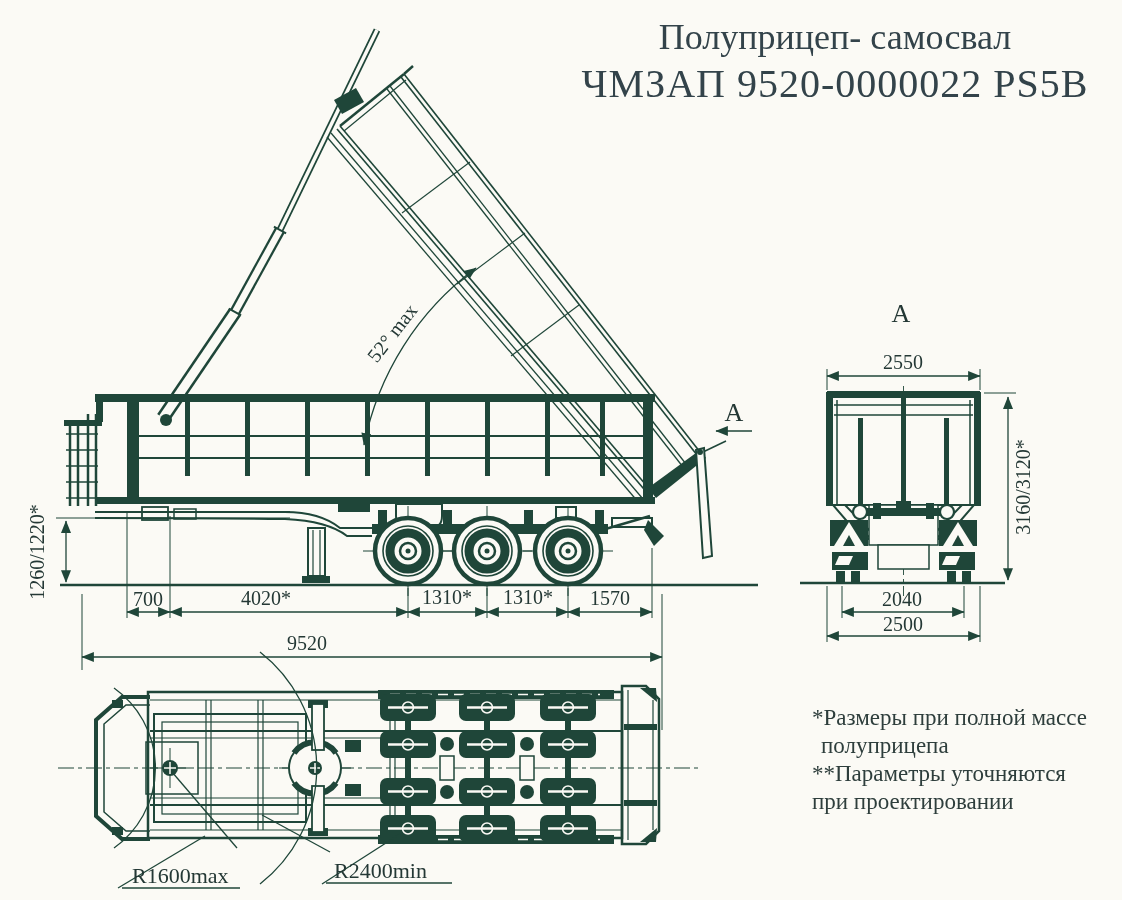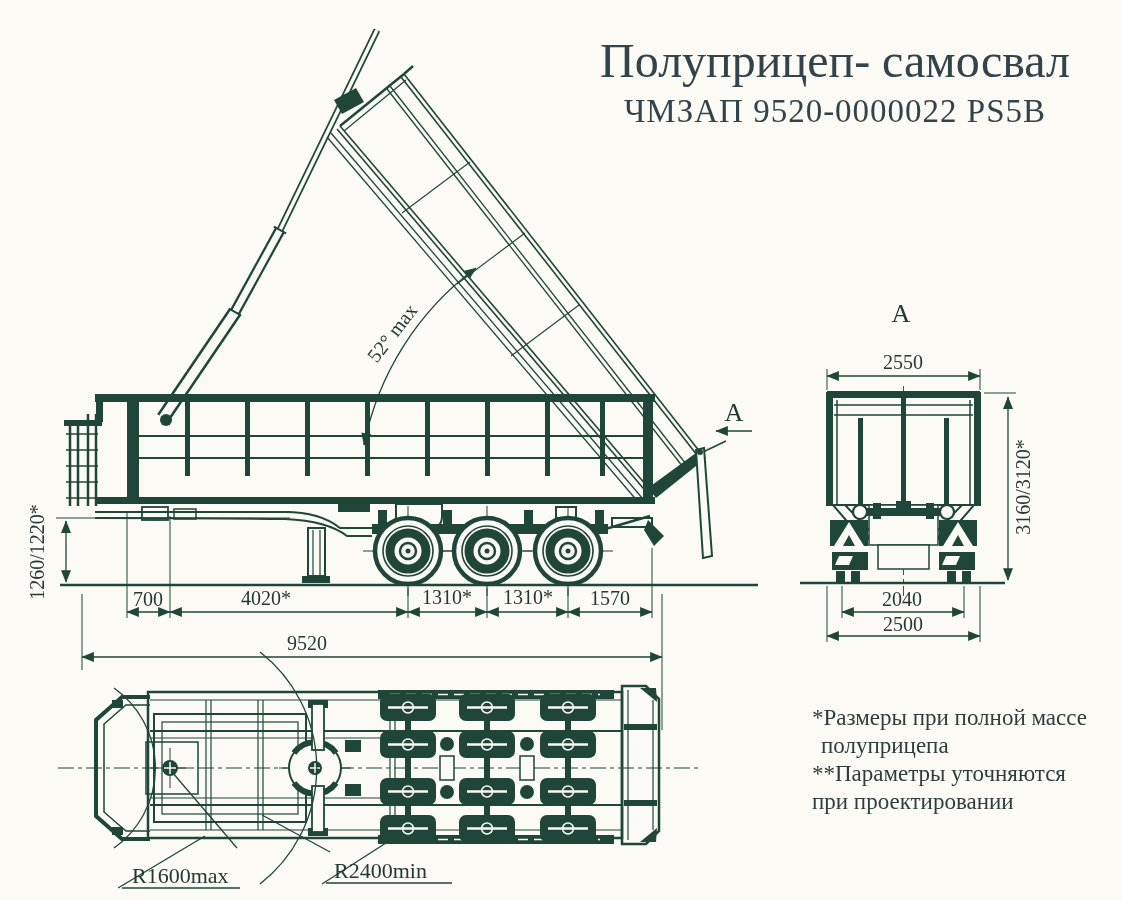--- a/index.html
+++ b/index.html
@@ -1,21 +1,21 @@
 <!DOCTYPE html>
 <html><head>
 <meta charset="utf-8">
 <style>
   html,body{margin:0;padding:0;background:#e8e8e4;}
   #sheet{position:relative;width:1122px;height:900px;background:#fbfaf5;overflow:hidden;
          font-family:"Liberation Serif","DejaVu Serif",serif;color:#2c3c3f;}
   #title-block{position:absolute;left:552px;top:16px;width:566px;text-align:center;
                color:#33434a;line-height:1.22;}
-  #title-block .t1{font-size:48px;margin-top:16px;}
-  #title-block .t2{font-size:33px;letter-spacing:1px;}
+  #title-block .t1{font-size:36px;}
+  #title-block .t2{font-size:40px;letter-spacing:1px;}
   #notes-block{position:absolute;left:812px;top:704px;width:312px;font-size:23px;
                line-height:1.22;color:#2e3e3c;}
   #notes-block .n2{padding-left:9px;}
   svg{position:absolute;left:0;top:0;}
   .ink{stroke:#1f4639;fill:none;}
   .fillink{fill:#1f4639;stroke:none;}
   .white{stroke:#fbfaf5;fill:none;}
   .dim{stroke:#1f4639;fill:none;stroke-width:1.3;
        marker-start:url(#ah);marker-end:url(#ah);}
   .ext{stroke:#1f4639;fill:none;stroke-width:1;}

